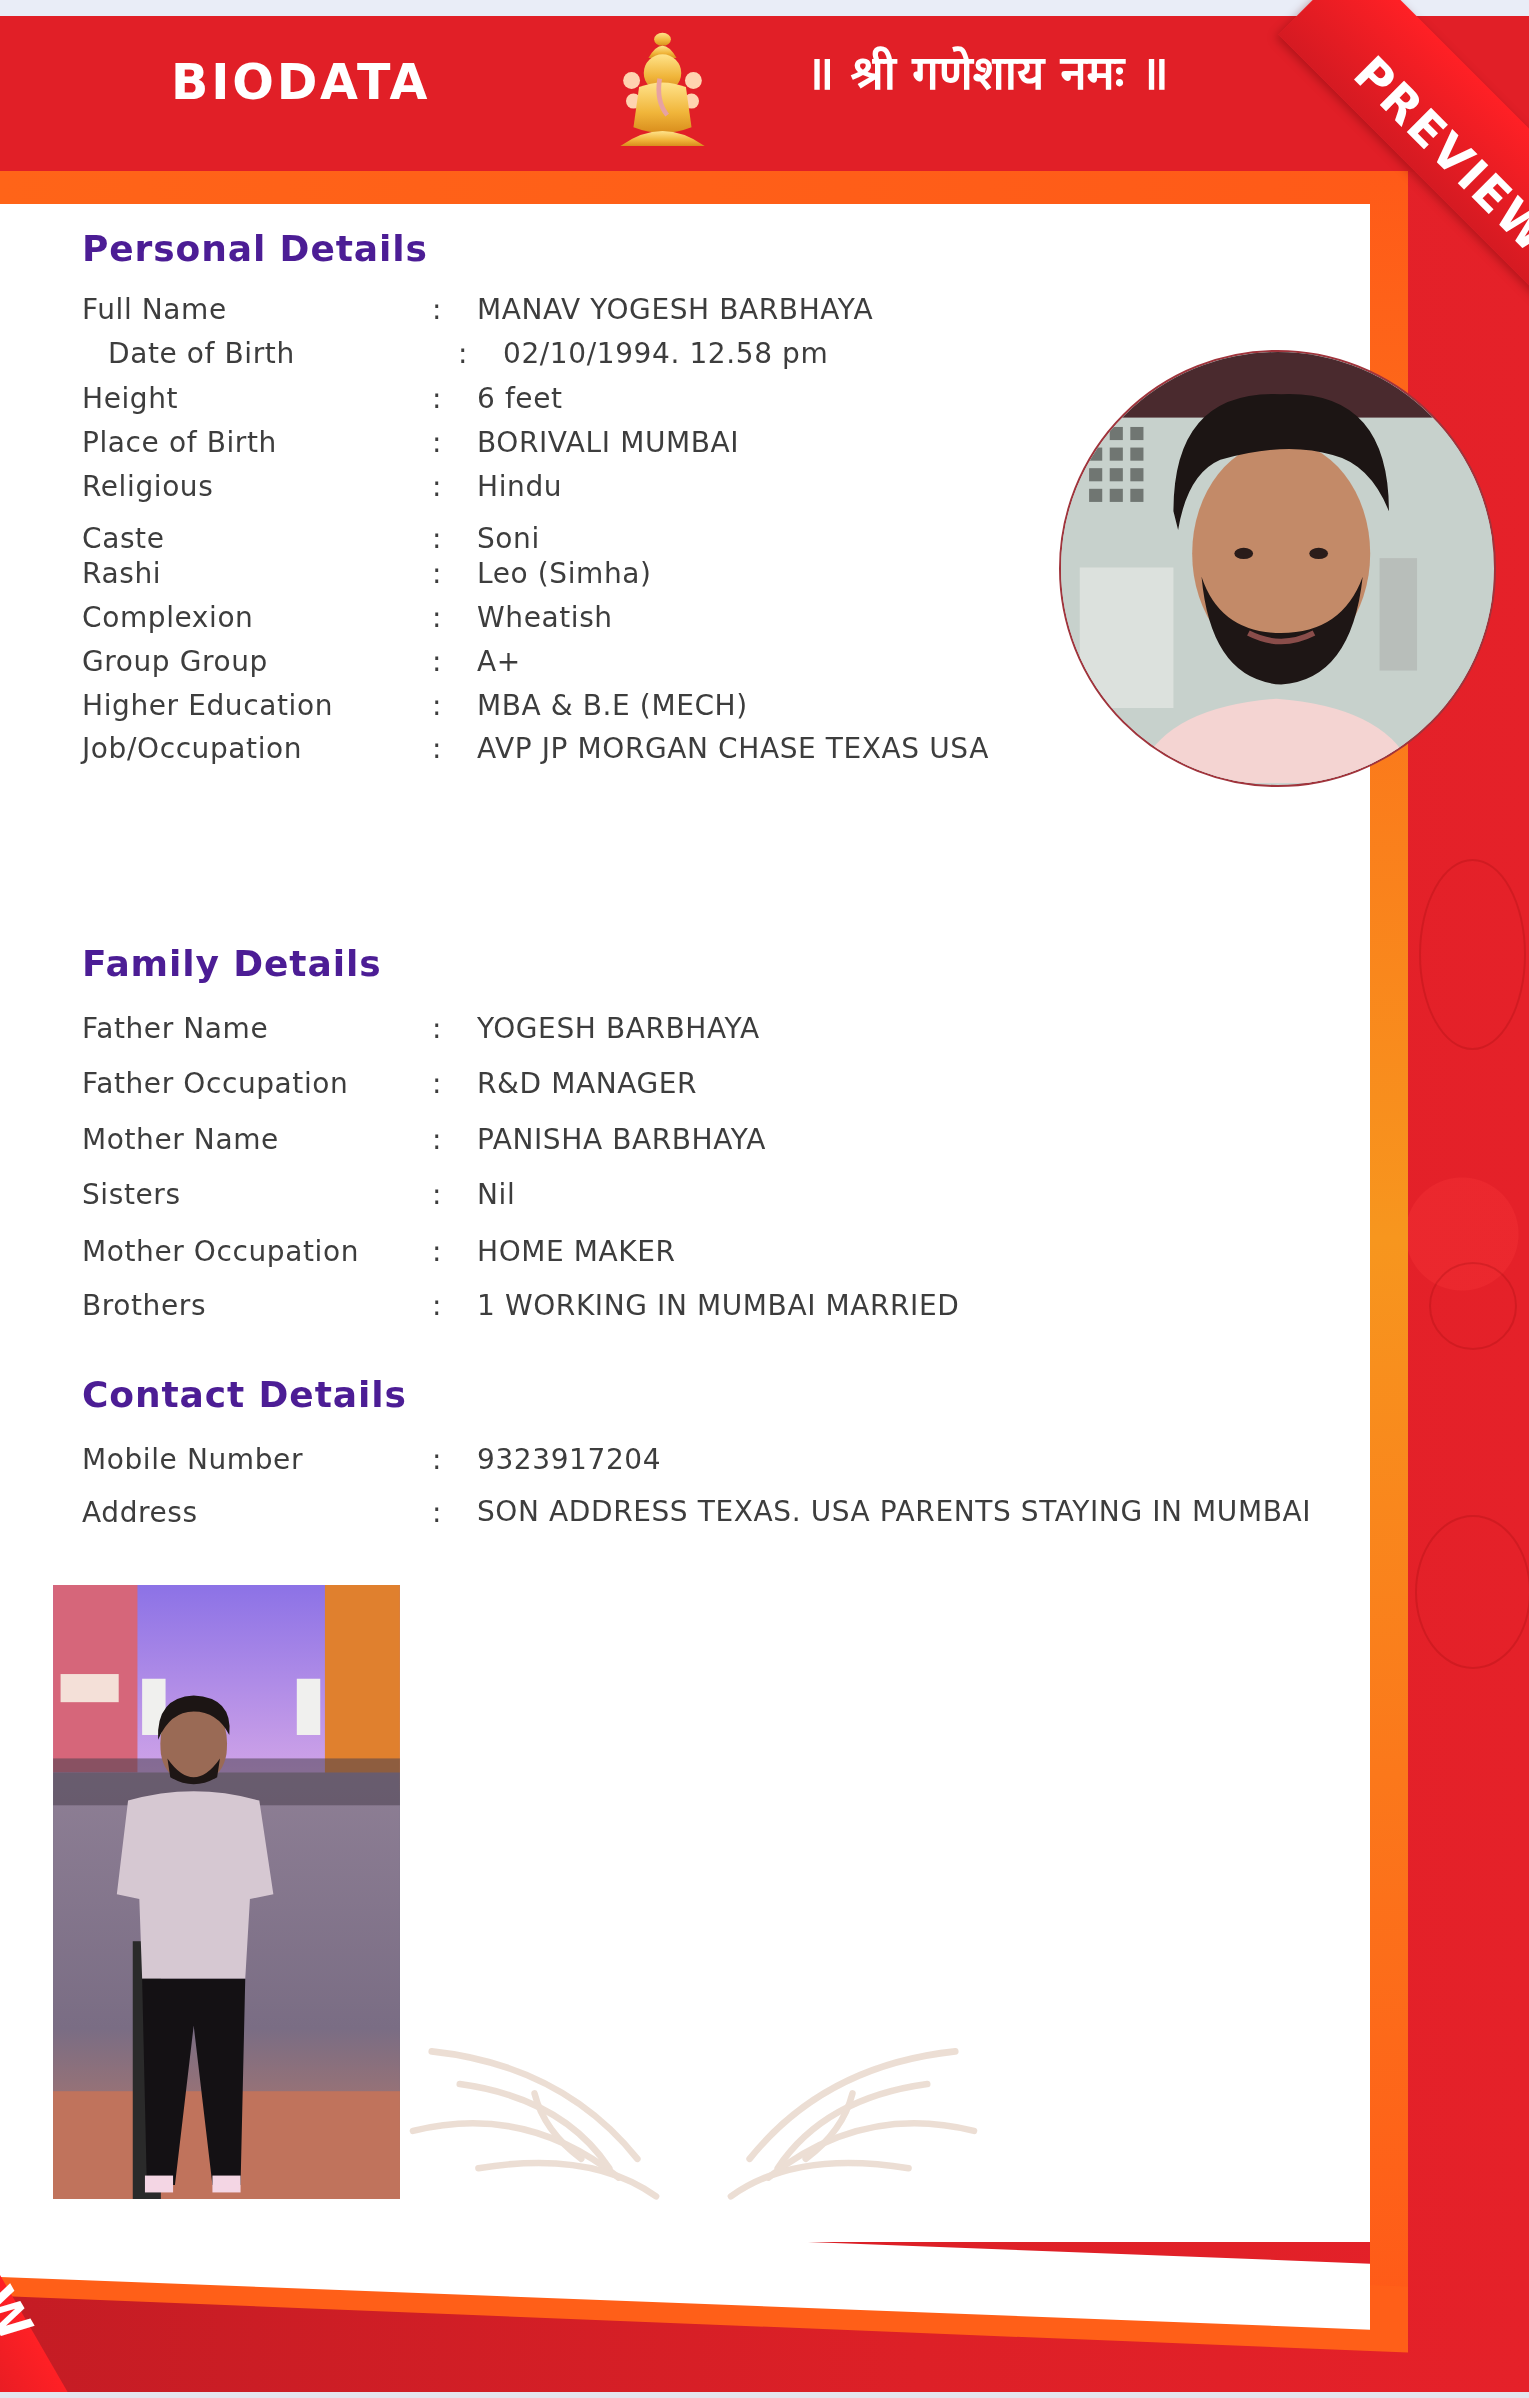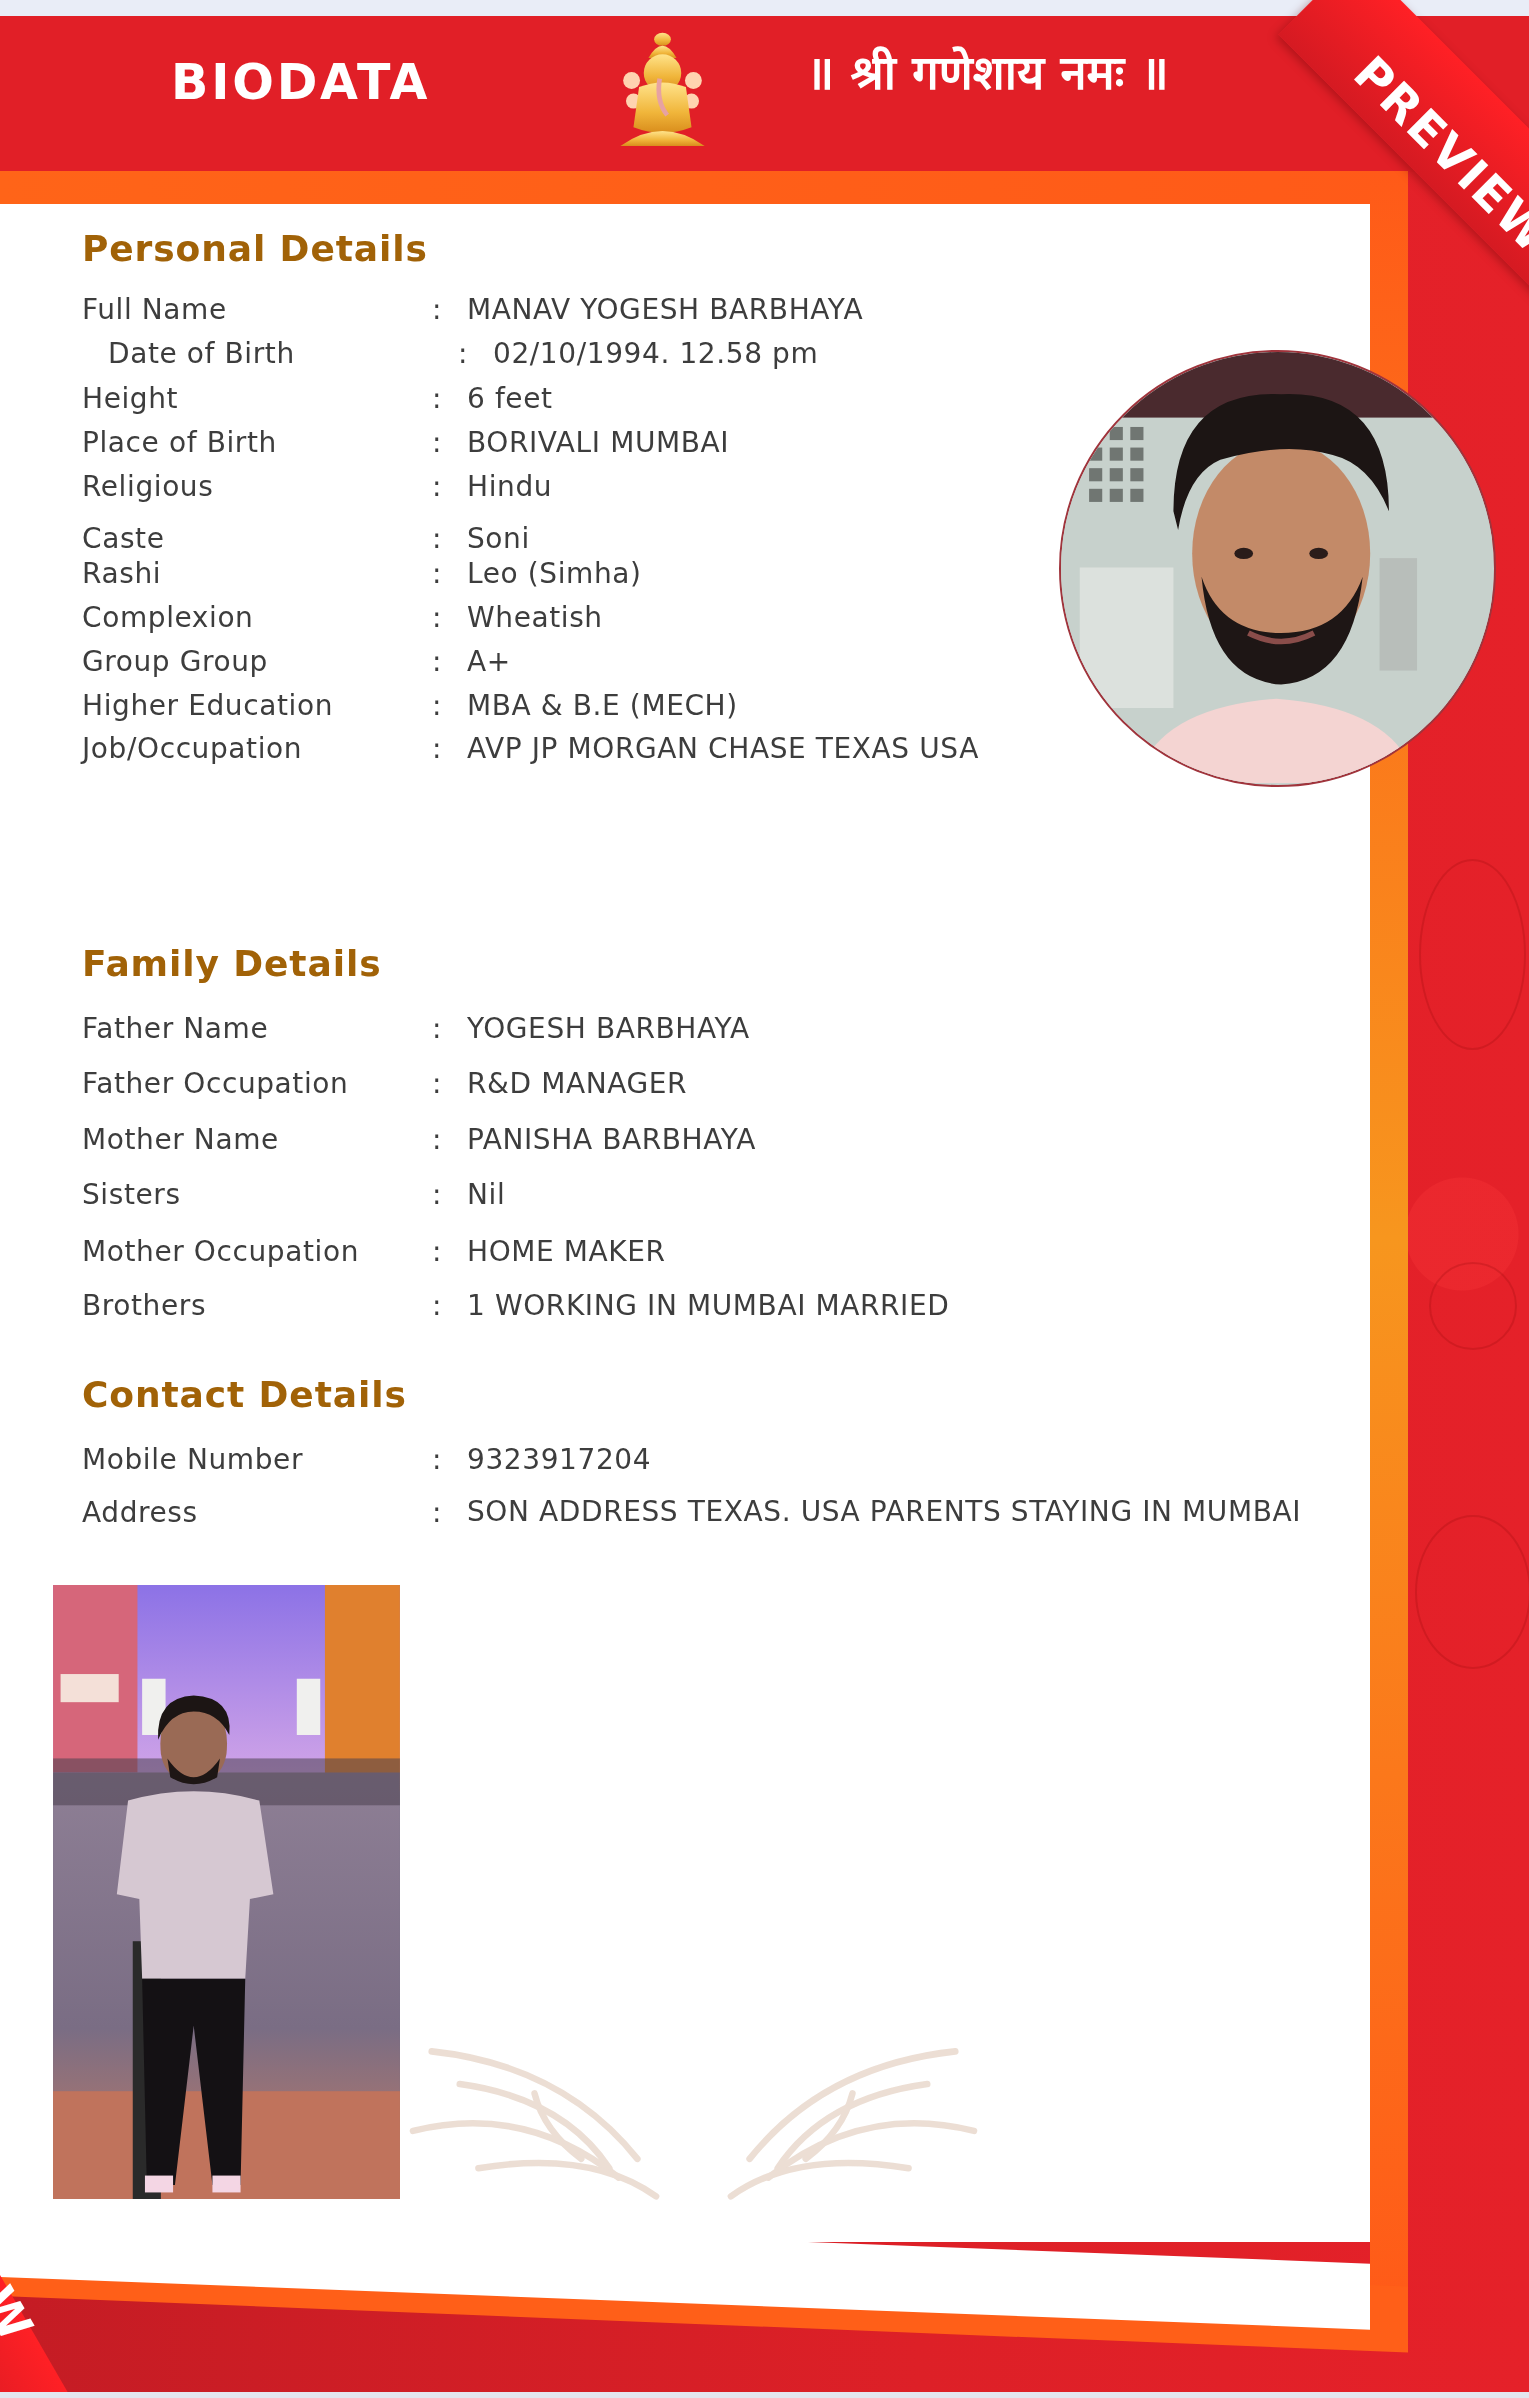--- a/index.html
+++ b/index.html
@@ -51,31 +51,31 @@
   }
   .card {
     position: absolute; left: 0; top: 189px; width: 1370px; height: 2038px;
     background: #ffffff;
   }
   .card-bottom-slant {
     position: absolute; left: 0; top: 2211px; width: 1370px; height: 66px;
     background: #ffffff; transform-origin: left top; transform: skewY(2.2deg);
   }
   .section-title {
-    position: absolute; left: 82px; color: #a16207; font-weight: bold;
+    position: absolute; left: 82px; color: #4c1d95; font-weight: bold;
     font-size: 36px; line-height: 1; letter-spacing: 0.9px;
   }
   .row { position: absolute; left: 82px; height: 41px; width: 1255px; }
   .row .label, .row .colon, .row .value {
     position: absolute; top: 0; color: #3d3d3d; font-size: 28px; line-height: 41px;
     white-space: nowrap; letter-spacing: 0.6px;
   }
   .row .label { left: 0; }
   .row .colon { left: 350px; }
-  .row .value { left: 385px; }
+  .row .value { left: 395px; }
   .row .value.wrap { white-space: normal; width: 862px; line-height: 54px; top: -6.6px; }
   .avatar {
     position: absolute; left: 1059px; top: 350px; width: 437px; height: 437px;
     border-radius: 50%; border: 2.8px solid #a0343c; box-sizing: border-box; overflow: hidden;
     background: #c9d3cf;
   }
   .photo-full {
     position: absolute; left: 53px; top: 1585px; width: 347px; height: 614px;
     overflow: hidden; background: #6a6d84;
   }

